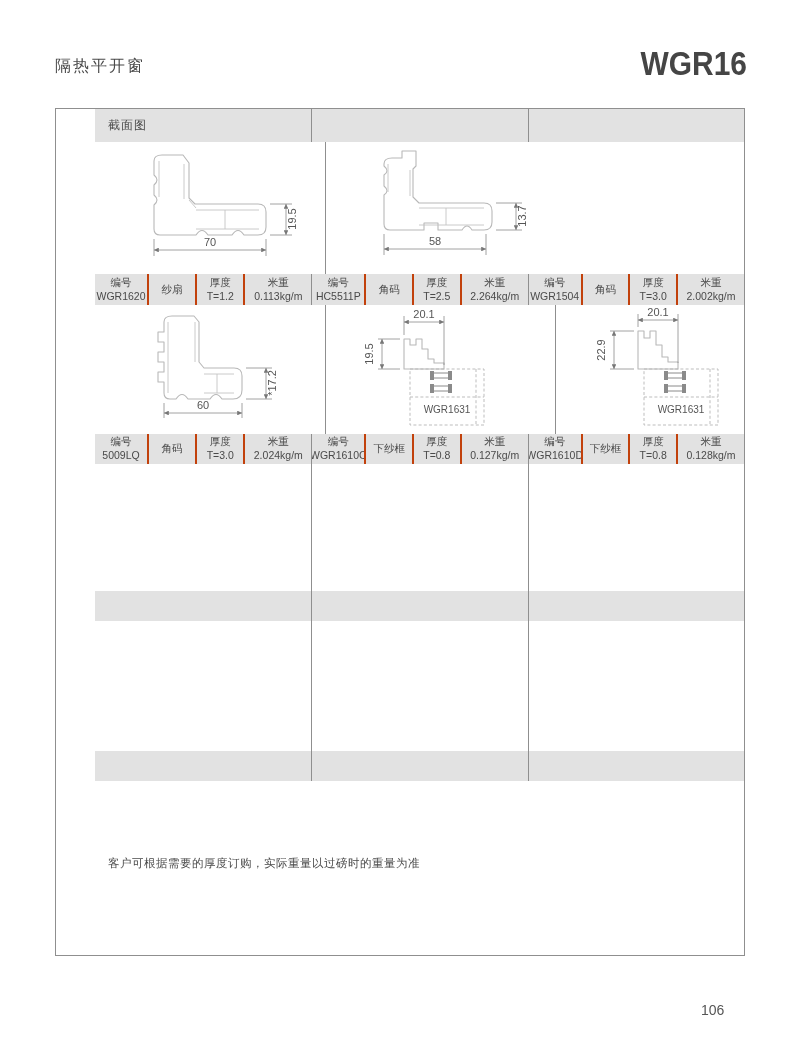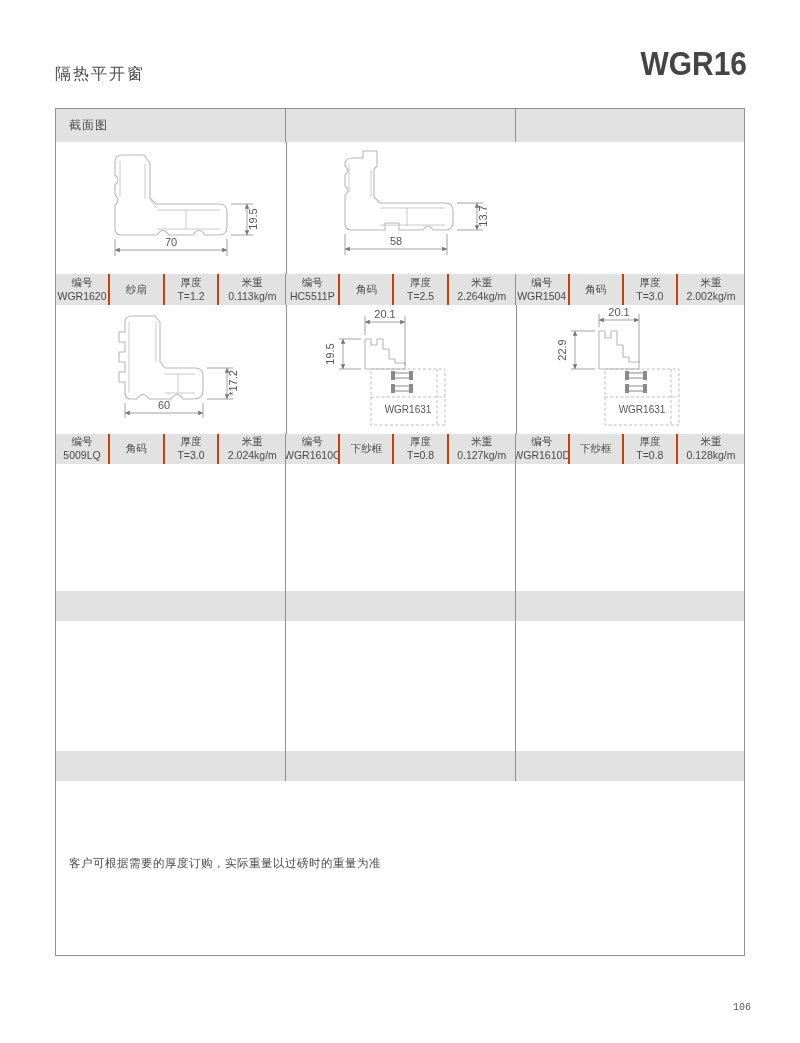--- a/index.html
+++ b/index.html
@@ -1,35 +1,35 @@
 <!DOCTYPE html>
 <html><head>
 <meta charset="utf-8">
 <style>
   html,body{margin:0;padding:0;background:#fff;}
   .sheet{position:relative;width:800px;height:1043px;background:#ffffff;overflow:hidden;
          font-family:"Liberation Sans","DejaVu Sans",sans-serif;color:#4a4a4a;}
-  .title-left{position:absolute;left:55px;top:56px;font-size:16px;letter-spacing:2px;color:#4a4a4a;margin-top:8px;}
+  .title-left{position:absolute;left:55px;top:56px;font-size:16px;letter-spacing:2px;color:#4a4a4a;}
   .title-right{position:absolute;right:53px;top:44px;font-size:34px;font-weight:700;color:#454545;
                letter-spacing:0px;transform:scaleX(.88);transform-origin:right center;}
   .spec-table{position:absolute;left:55px;top:108px;width:690px;height:848px;
-              border:1px solid #8f8f8f;box-sizing:border-box;display:flex;flex-direction:column;background:#fff;}
+              border:1px solid #8f8f8f;box-sizing:border-box;display:flex;flex-direction:column;background:#fff;padding-left:39px;}
   .row{display:flex;flex:0 0 auto;}
   .cell{width:230px;box-sizing:border-box;position:relative;}
   .cell + .cell{border-left:1px solid #8f8f8f;}
   .h-header{height:33px}.h-d1{height:132px}.h-s1{height:31px}.h-d2{height:129px}
   .h-s2{height:30px}.h-e1{height:127px}.h-band{height:30px}.h-e2{height:130px}
   .gray{background:#e2e2e2;}
   .header-label{font-size:12px;color:#4a4a4a;line-height:33px;padding-left:13px;letter-spacing:1px;}
   .spec-grid{display:grid;grid-template-columns:52px 1fr 1fr 66px;gap:2px;height:100%;background:#c2410c;}
   .spec-box{background:#e2e2e2;display:flex;flex-direction:column;align-items:center;justify-content:center;
             font-size:10.5px;line-height:1.3;color:#4a4a4a;text-align:center;white-space:nowrap;overflow:hidden;}
   .notes-row{flex:1 1 auto;display:block;}
   .notes{padding:70px 14px 0 13px;font-size:11.5px;color:#4a4a4a;line-height:2.15;letter-spacing:0.5px;}
-  .page-num{position:absolute;left:733px;top:1002px;font-size:10px;color:#555;font-family:Liberation Mono, monospace;}
+  .page-num{position:absolute;left:701px;top:1002px;font-size:14px;color:#555;}
   svg{display:block;}
   .p-outline{fill:none;stroke:#b8b8b8;stroke-width:1.1;stroke-linejoin:round;stroke-linecap:round;}
   .p-inner{fill:none;stroke:#c4c4c4;stroke-width:0.9;stroke-linejoin:round;}
   .dim-line{stroke:#8a8a8a;stroke-width:0.8;fill:none;}
   .dashed{fill:none;stroke:#b5b5b5;stroke-width:0.9;stroke-dasharray:3 2.2;}
   .strut-line{stroke:#8a8a8a;stroke-width:1;}
   .strut-block{fill:#8a8a8a;}
   .dim-text{fill:#555;font-size:11px;}
   .ref-text{fill:#555;font-size:10px;}
 </style>

